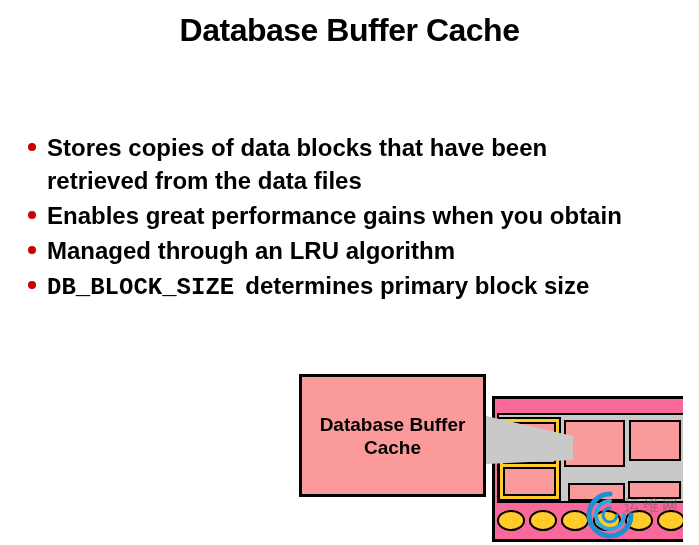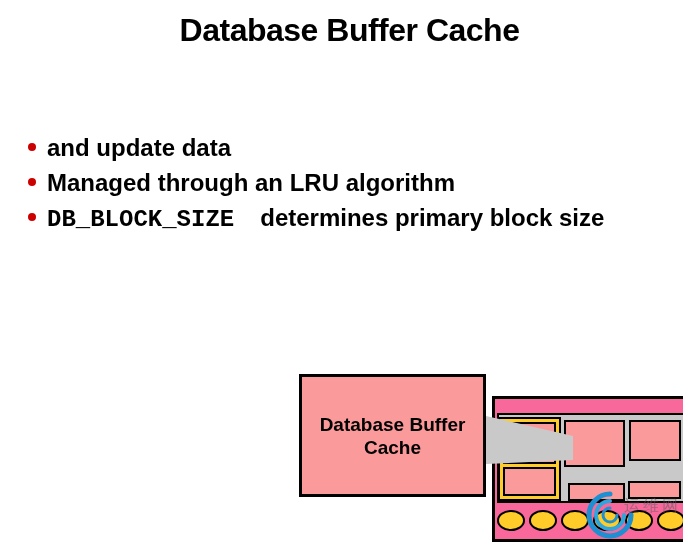--- a/index.html
+++ b/index.html
@@ -13,21 +13,21 @@
   }
   .bullets{position:absolute;left:28px;top:131px;width:660px;}
   .bullet-item{position:relative;padding-left:19px;margin-bottom:2px;
     font-size:24px;font-weight:bold;color:#000;line-height:33px;}
   .bullet-item .dot{
     position:absolute;left:0;top:12px;width:8px;height:8px;border-radius:50%;
     background:var(--bullet-red,#cc0000);
   }
   .bullet-item .line{display:block;white-space:nowrap;}
   .mono{font-family:Liberation Mono, monospace;font-weight:bold;}
-  .after-code{margin-left:26px;}
+  .after-code{margin-left:11px;}
 
   
   .cache-box{
     position:absolute;left:299px;top:374px;width:187px;height:123px;box-sizing:border-box;
     background:var(--salmon,#fb9a9a);border:3px solid #000;
     display:flex;align-items:center;justify-content:center;text-align:center;
     font-size:19px;font-weight:bold;line-height:23px;color:#000;padding:0 10px;z-index:5;
   }
   .sga-box{
     position:absolute;left:492px;top:396px;width:204px;height:146px;box-sizing:border-box;
@@ -65,24 +65,29 @@
 </style>
 </head>
 <body>
 
 <div class="slide">
 
   <div class="title">Database Buffer Cache</div>
 
   <div class="bullets">
 
+    <div class="bullet-item">
+      <span class="dot"></span>
+      <span class="line">Stores copies of data blocks that have been</span>
+      <span class="line">retrieved from the data files</span>
+    </div>
 
     <div class="bullet-item">
       <span class="dot"></span>
-      <span class="line">and update data</span>
+      <span class="line">Enables great performance gains when you obtain</span>
     </div>
 
     <div class="bullet-item">
       <span class="dot"></span>
       <span class="line">Managed through an LRU algorithm</span>
     </div>
 
     <div class="bullet-item">
       <span class="dot"></span>
       <span class="line"><span class="mono">DB_BLOCK_SIZE</span><span class="after-code">determines primary block size</span></span>

